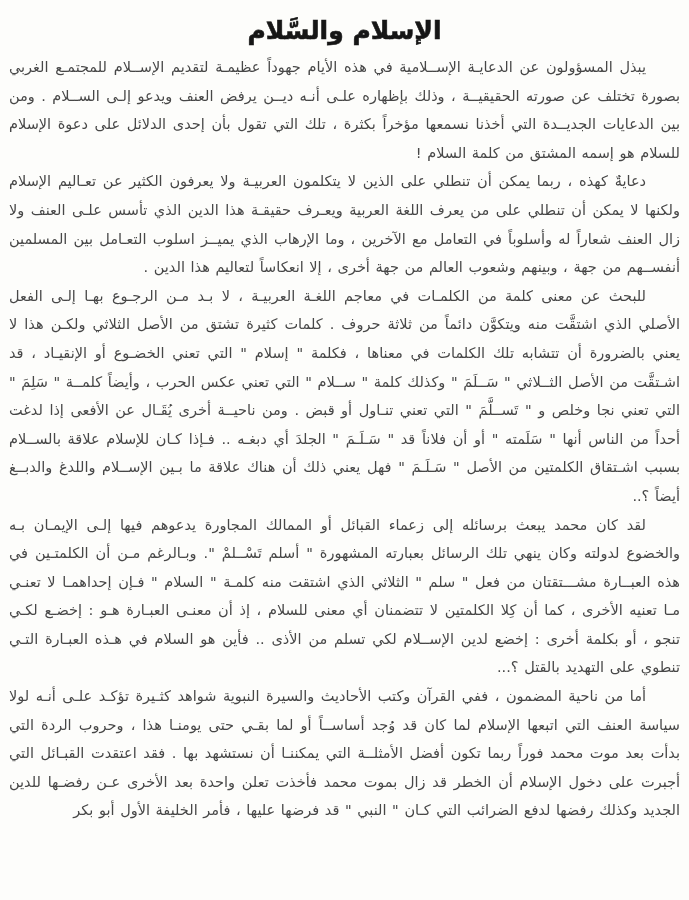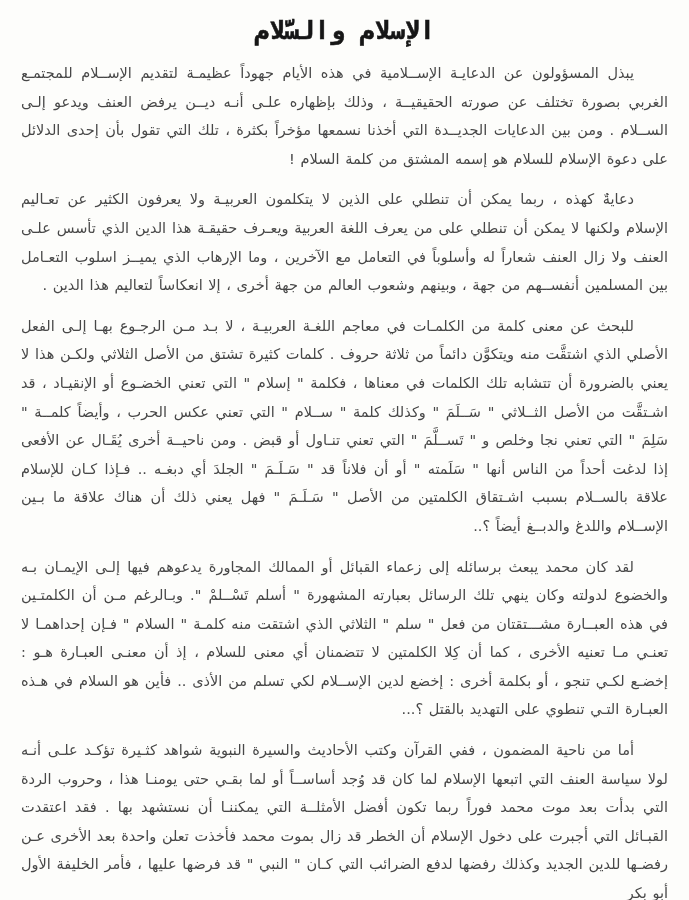--- a/index.html
+++ b/index.html
@@ -20,25 +20,24 @@
     width: 689px;
     height: 900px;
   }
   .page-title {
     text-align: center;
     font-size: 25px;
     font-weight: bold;
     color: #161616;
     margin: 16px 0 8px 0;
     letter-spacing: 0px;
-    font-family: Liberation Mono, monospace;
     -webkit-text-stroke: 0.6px #161616;
   }
   .content p {
-    margin: 12px;
+    margin: 0;
     padding: 0;
     text-align: justify;
     text-indent: 34px;
     font-size: 14.5px;
     line-height: 28.6px;
     color: #474747;
     word-spacing: 1px;
   }
 </style>
 </head>

